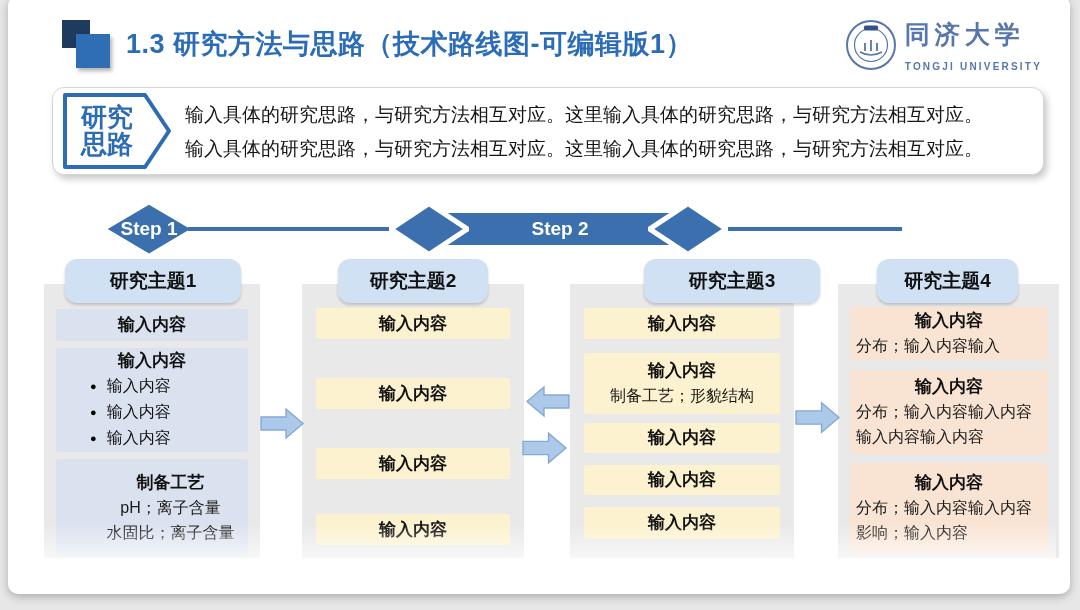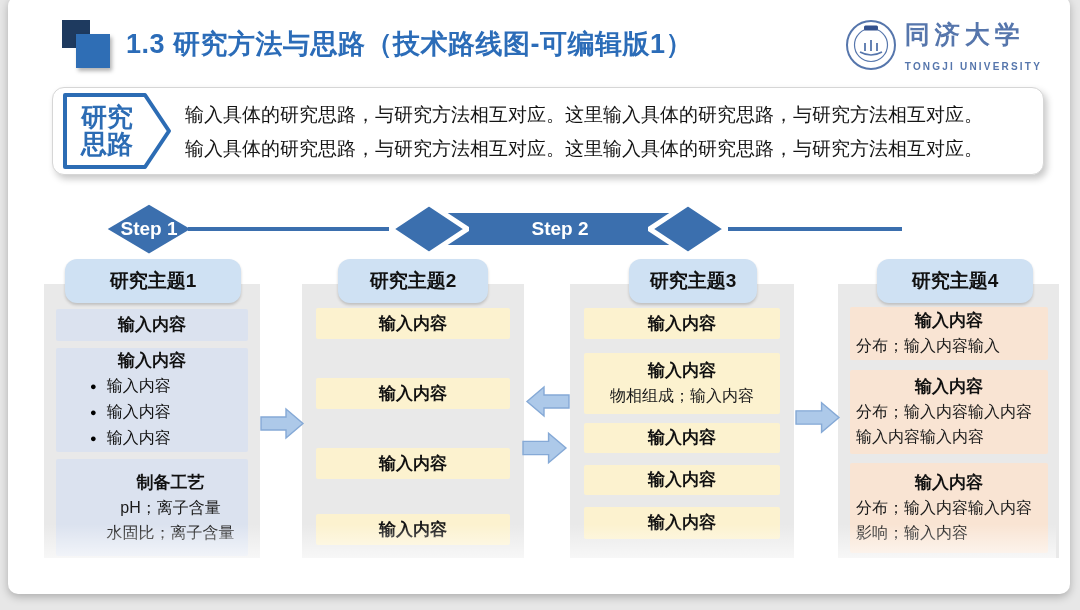--- a/index.html
+++ b/index.html
@@ -122,22 +122,22 @@
         </svg>
     </div>
 
     <div class="colbox" style="left:36px;width:216px;"></div>
     <div class="colbox" style="left:294px;width:222px;"></div>
     <div class="colbox" style="left:562px;width:224px;"></div>
     <div class="colbox" style="left:830px;width:221px;"></div>
 
     <div class="colhead" style="left:57px;width:176px;">研究主题1</div>
     <div class="colhead" style="left:330px;width:150px;">研究主题2</div>
-    <div class="colhead" style="left:621px;width:128px;">研究主题3</div>
-    <div class="colhead" style="left:869px;width:156px;">研究主题4</div>
+    <div class="colhead" style="left:636px;width:176px;">研究主题3</div>
+    <div class="colhead" style="left:869px;width:141px;">研究主题4</div>
 
     <div class="cbox bg-blue" style="left:48px;top:313px;width:192px;height:32px;">
       <div class="cbox-title">输入内容</div>
     </div>
     <div class="cbox bg-blue" style="left:48px;top:352px;width:192px;height:104px;">
       <div class="cbox-title">输入内容</div>
       <div class="bullet-line">
         <span class="bullet">●</span>
         <span>输入内容</span>
       </div>
@@ -167,21 +167,21 @@
     </div>
     <div class="cbox bg-cream" style="left:308px;top:518px;width:194px;height:31px;">
       <div class="cbox-title">输入内容</div>
     </div>
 
     <div class="cbox bg-cream" style="left:576px;top:312px;width:196px;height:31px;">
       <div class="cbox-title">输入内容</div>
     </div>
     <div class="cbox bg-cream" style="left:576px;top:357px;width:196px;height:61px;">
       <div class="cbox-title">输入内容</div>
-      <div class="cbox-line">物相组成；输入内容</div>
+      <div class="cbox-line">制备工艺；形貌结构</div>
     </div>
     <div class="cbox bg-cream" style="left:576px;top:427px;width:196px;height:30px;">
       <div class="cbox-title">输入内容</div>
     </div>
     <div class="cbox bg-cream" style="left:576px;top:469px;width:196px;height:30px;">
       <div class="cbox-title">输入内容</div>
     </div>
     <div class="cbox bg-cream" style="left:576px;top:511px;width:196px;height:32px;">
       <div class="cbox-title">输入内容</div>
     </div>

